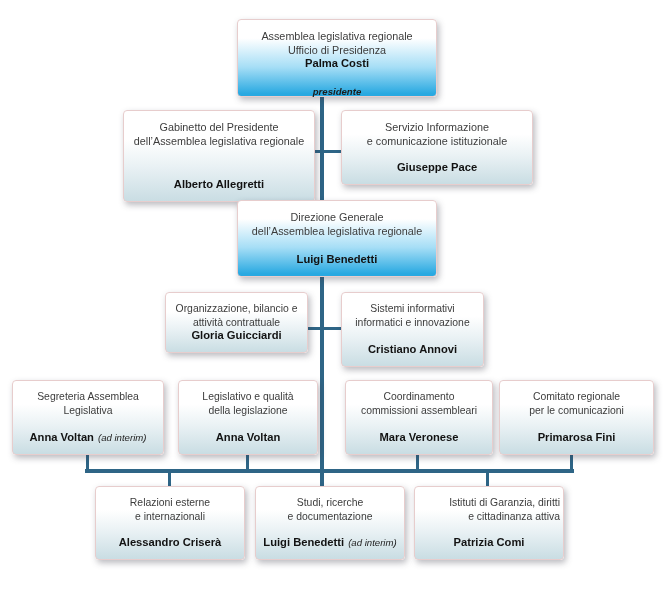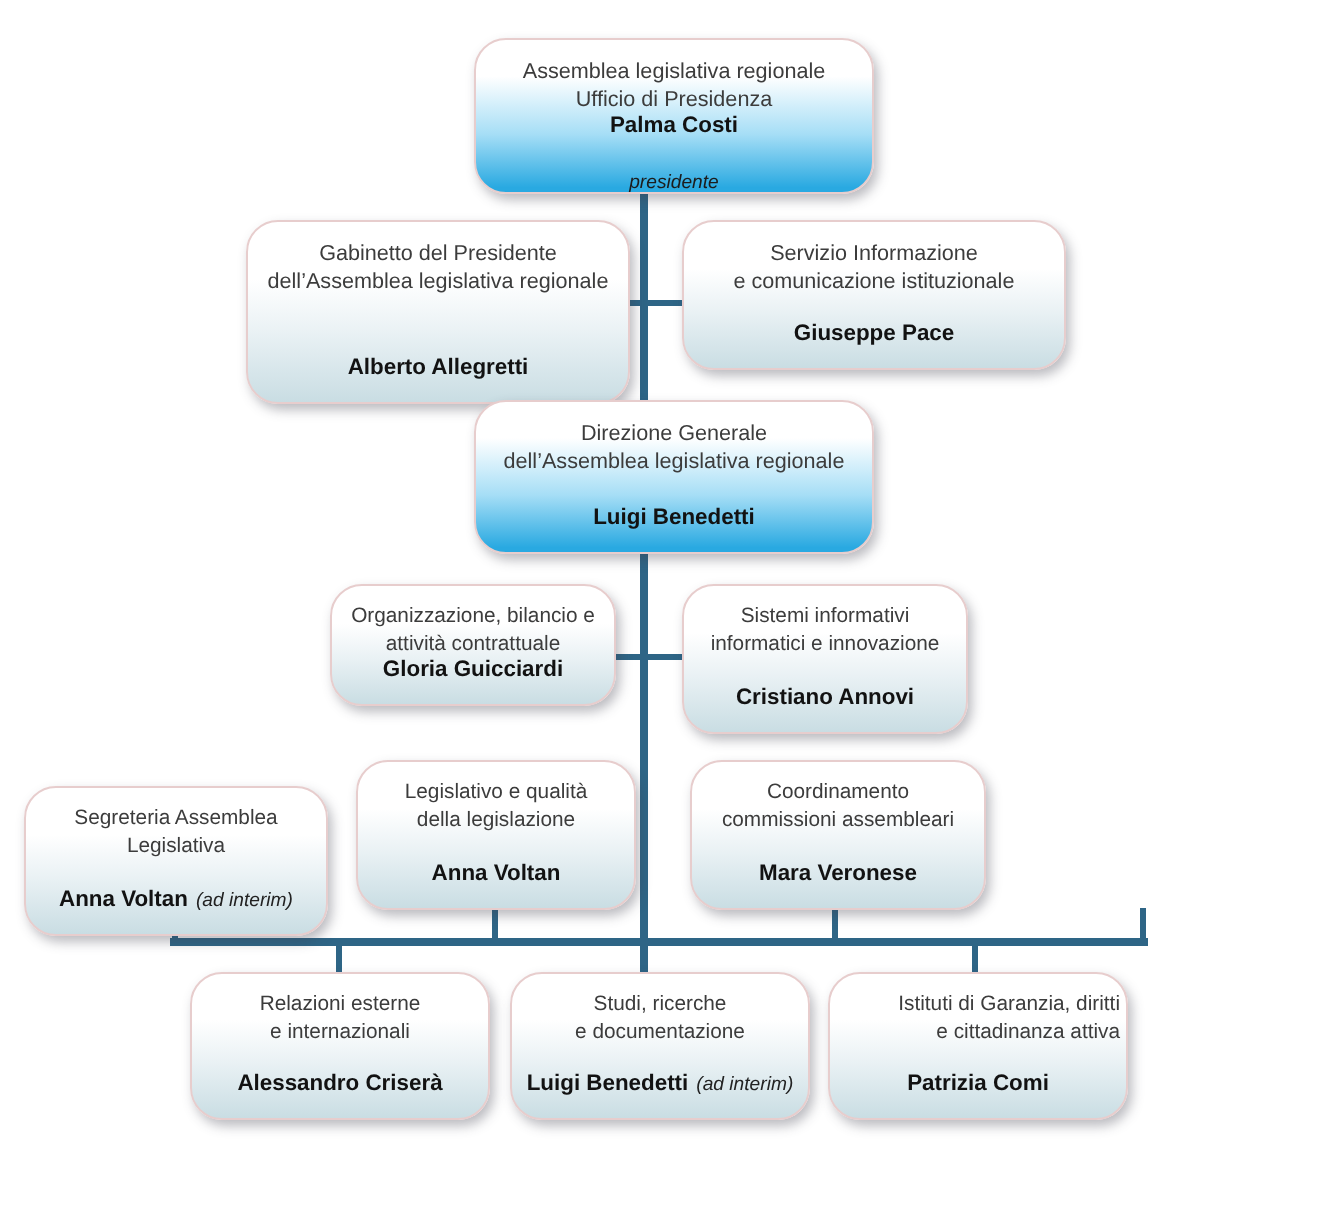--- a/index.html
+++ b/index.html
@@ -2,37 +2,37 @@
 <html><head>
 <meta charset="utf-8">
 <style>
   html,body{margin:0;padding:0;background:#ffffff;}
   body{font-family:"Liberation Sans", sans-serif;}
   .canvas{
     position:relative;width:664px;height:604px;background:#ffffff;overflow:hidden;
   }
   .line{position:absolute;background:#2e6586;}
   .box{
-    position:absolute;border-radius:16px;
+    position:absolute;border-radius:4px;
     border:1px solid #e7cdcd;
     box-shadow:2px 3px 6px rgba(60,60,75,0.35);
     display:flex;flex-direction:column;justify-content:space-between;align-items:center;
     text-align:center;box-sizing:border-box;
     padding:9px 3px 10px 3px;
   }
   .box.light{background:linear-gradient(180deg,#ffffff 0%,#ffffff 32%,#e9f1f4 62%,#c9dde3 100%);}
   .box.blue{background:linear-gradient(180deg,#ffffff 0%,#ffffff 24%,#a6def6 62%,#29a9e1 97%);}
   .title{
     white-space:pre-line;color:#3c3c3c;font-size:10.8px;line-height:14px;width:100%;
   }
   .box.narrow .title{font-size:10.4px;line-height:13.5px;}
   .person{color:#121212;font-size:11.2px;font-weight:bold;line-height:13px;}
   .suffix{font-weight:normal;font-style:italic;font-size:9.6px;margin-left:4px;color:#222;}
   .suffix:empty{display:none;}
-  .role{font-weight:normal;font-style:italic;font-size:9.6px;color:#1c1c1c;margin-top:16px;text-align:center;}
+  .role{font-weight:bold;font-style:italic;font-size:9.6px;color:#1c1c1c;margin-top:16px;text-align:center;}
   .role:empty{display:none;}
 </style>
 </head>
 <body>
 
 <div class="canvas">
 
   <div class="line" style="left:320px;top:96px;width:4px;height:106px;"></div>
   <div class="line" style="left:312px;top:150px;width:32px;height:3px;"></div>
   <div class="line" style="left:320px;top:276px;width:4px;height:212px;"></div>
@@ -75,34 +75,39 @@
     <div class="title">Organizzazione, bilancio e
 attività contrattuale</div>
     <div class="person"><span>Gloria Guicciardi</span></div>
   </div>
   <div class="box light narrow" style="left:341px;top:292px;width:143px;height:75px;">
     <div class="title">Sistemi informativi
 informatici e innovazione</div>
     <div class="person"><span>Cristiano Annovi</span></div>
   </div>
 
-  <div class="box light narrow" style="left:12px;top:380px;width:152px;height:75px;margin-top:13px;">
+  <div class="box light narrow" style="left:12px;top:380px;width:152px;height:75px;">
     <div class="title">Segreteria Assemblea
 Legislativa</div>
     <div class="person"><span>Anna Voltan</span><span class="suffix">(ad interim)</span></div>
   </div>
   <div class="box light narrow" style="left:345px;top:380px;width:148px;height:75px;">
     <div class="title">Coordinamento
 commissioni assembleari</div>
     <div class="person"><span>Mara Veronese</span></div>
   </div>
   <div class="box light narrow" style="left:178px;top:380px;width:140px;height:75px;">
     <div class="title">Legislativo e qualità
 della legislazione</div>
     <div class="person"><span>Anna Voltan</span></div>
+  </div>
+  <div class="box light narrow" style="left:499px;top:380px;width:155px;height:75px;">
+    <div class="title">Comitato regionale
+per le comunicazioni</div>
+    <div class="person"><span>Primarosa Fini</span></div>
   </div>
 
   <div class="box light narrow" style="left:95px;top:486px;width:150px;height:74px;">
     <div class="title">Relazioni esterne
 e internazionali</div>
     <div class="person"><span>Alessandro Criserà</span></div>
   </div>
   <div class="box light narrow" style="left:255px;top:486px;width:150px;height:74px;">
     <div class="title">Studi, ricerche
 e documentazione</div>

